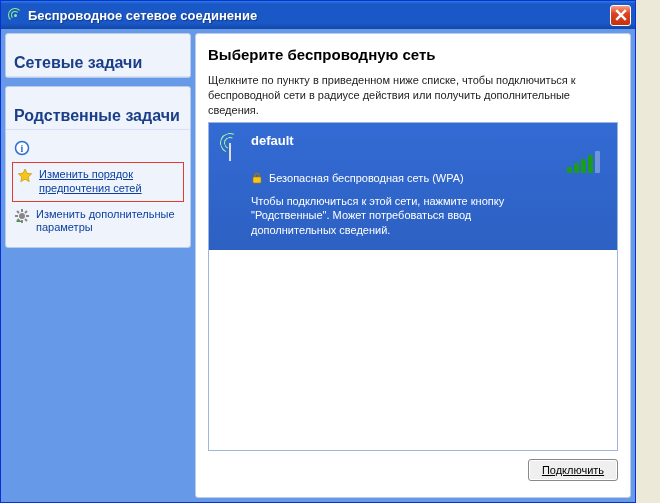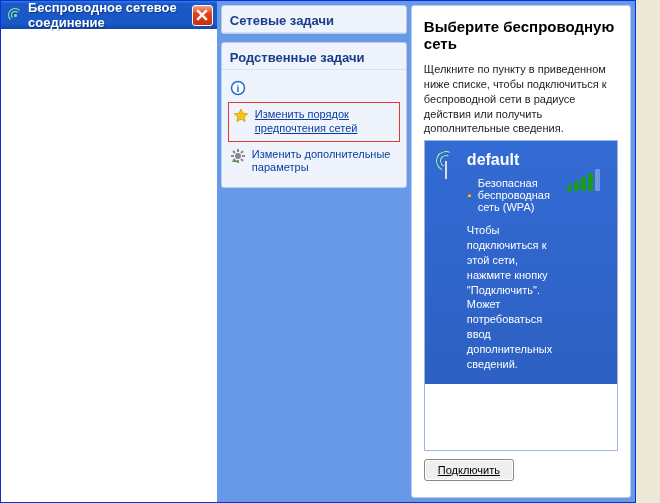--- a/index.html
+++ b/index.html
@@ -11,21 +11,21 @@
     width: 660px;
     height: 503px;
     overflow: hidden;
   }
   .window {
     width: 636px;
     height: 503px;
     border: 1px solid #0831d9;
     background: #fff;
     display: flex;
-    flex-direction: row;
+    flex-direction: column;
   }
   .titlebar {
     height: 28px;
     background: linear-gradient(to bottom, #2a7fe0 0%, #1a58c7 10%, #1a58c7 80%, #1247a8 100%);
     display: flex;
     align-items: center;
     padding: 0 4px 0 6px;
     color: #fff;
     font-weight: bold;
     font-size: 13px;
@@ -64,22 +64,22 @@
   }
   .panel {
     background:#eff3fb;
     border:1px solid #b9ccea;
     border-radius:3px;
     padding:0;
   }
   .panel-head {
     color:#1a3e87;
     font-weight:bold;
-    font-size:13px;
-    padding:7px 8px 4px;
+    font-size:16px;
+    padding:20px 8px 4px;
     border-bottom:1px solid #d6e1f5;
   }
   .panel-body { padding:6px 6px 8px;}
   .task {
     display:flex;
     align-items:flex-start;
     gap:6px;
     padding:4px 2px;
     color:#0b3ea0;
     cursor:pointer;
@@ -129,29 +129,30 @@
     gap:10px;
     border-bottom:1px solid #fff;
     cursor:pointer;
   }
   .net-item .ant-icon{width:22px;height:30px;position:relative;flex-shrink:0;}
   .ant-icon .arc{position:absolute;border:1.5px solid #9efc9e;border-radius:50%;border-right-color:transparent;border-bottom-color:transparent;transform:rotate(-20deg);}
   .ant-icon .arc.a1{width:20px;height:20px;left:1px;top:0;}
   .ant-icon .arc.a2{width:12px;height:12px;left:5px;top:4px;}
   .ant-icon .stick{position:absolute;width:2px;height:18px;background:#dedede;left:10px;top:10px;}
   .net-body{flex:1;}
-  .net-name{font-weight:bold;font-size:16px;margin-bottom:8px;}
+  .net-name{font-weight:bold;font-size:13px;margin-bottom:24px;}
   .net-sec{display:flex;align-items:center;gap:6px;font-size:11px;margin-bottom:10px;}
   .lock-icon{width:12px;height:12px;}
   .net-hint{font-size:11px;line-height:1.35;}
   .sig-icon{width:40px;height:22px;align-self:flex-start;margin-top:18px;display:flex;align-items:flex-end;gap:2px;}
   .sig-icon .bar{width:5px;background:#1a9d1a;border-radius:1px;}
   .sig-icon .bar.off{background:rgba(255,255,255,.3);}
   .footer{
     display:flex;
+    justify-content:flex-end;
     padding-top:8px;
   }
   .btn{
     min-width:90px;
     padding:4px 10px;
     background:#efefef;
     border:1px solid #888;
     border-radius:3px;
     font-family:inherit;
     font-size:11px;
@@ -246,21 +247,21 @@
           </div>
           <div class="net-body">
             <div class="net-name">default</div>
             <div class="net-sec">
               <svg class="lock-icon" viewBox="0 0 12 12">
                   <rect x="2" y="5" width="8" height="6" rx="1" fill="#f5c518" stroke="#a97800" stroke-width=".6"></rect>
                   <path d="M4 5V3.5a2 2 0 0 1 4 0V5" fill="none" stroke="#a97800" stroke-width="1.3"></path>
                 </svg>
               <span>Безопасная беспроводная сеть (WPA)</span>
             </div>
-            <div class="net-hint">Чтобы подключиться к этой сети, нажмите кнопку "Подключить". Может потребоваться ввод дополнительных сведений.</div>
+            <div class="net-hint">Чтобы подключиться к этой сети, нажмите кнопку "Родственные". Может потребоваться ввод дополнительных сведений.</div>
           </div>
           <div class="sig-icon" id="sig0">
               <div class="bar" style="height: 6px;"></div>
               <div class="bar" style="height: 10px;"></div>
               <div class="bar" style="height: 14px;"></div>
               <div class="bar" style="height: 18px;"></div>
               <div class="bar off" style="height: 22px;"></div>
             </div>
         </div>
       </div>

